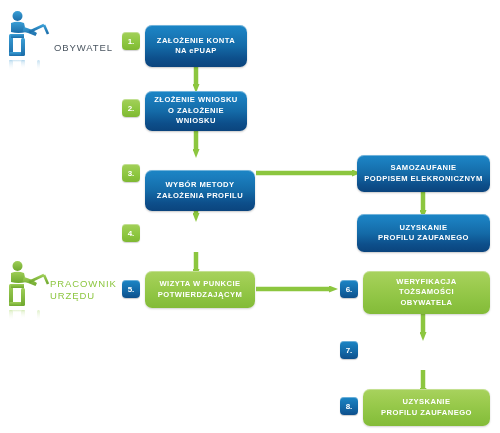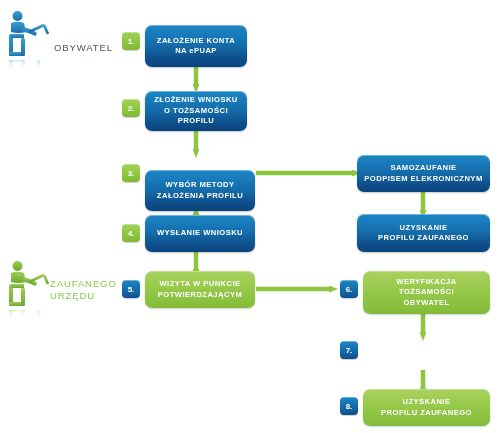--- a/index.html
+++ b/index.html
@@ -172,21 +172,21 @@
         <path d="M27 50 L42 50"></path>
       </g>
       <g fill="url(#grnRefl)">
         <rect x="5" y="52" width="4" height="11" rx="1.5"></rect>
         <rect x="17" y="52" width="4" height="9" rx="1.5"></rect>
         <rect x="33" y="52" width="3" height="11" rx="1.5"></rect>
         <rect x="5" y="52" width="16" height="3"></rect>
       </g>
     </svg>
   </div>
-  <div class="actor-label clerk" style="left:50px; top:278px;">ZAUFANEGO
+  <div class="actor-label clerk" style="left:50px; top:278px;">PRACOWNIK
 URZĘDU</div>
 
   <svg class="arrow" style="left:0; top:0;" width="500" height="433">
     <defs>
       <marker id="ahD" markerWidth="9" markerHeight="7" refX="1" refY="3.5" orient="auto" markerUnits="userSpaceOnUse">
         <polygon points="0,0 9,3.5 0,7" fill="#8cc63f"></polygon>
       </marker>
     </defs>
     <g stroke="#8cc63f" stroke-width="4.5" fill="none" marker-end="url(#ahD)">
 
@@ -209,42 +209,41 @@
       <line x1="256" y1="289" x2="330" y2="289"></line>
     </g>
   </svg>
 
   <div class="badge green" style="left:122px; top:32px;">1.</div>
   <div class="node blue" style="left:145px; top:25px; width:102px; height:42px;">ZAŁOŻENIE KONTA
 NA ePUAP</div>
 
   <div class="badge green" style="left:122px; top:99px;">2.</div>
   <div class="node blue" style="left:145px; top:91px; width:102px; height:40px;">ZŁOŻENIE WNIOSKU
-O TOŻSAMOŚCI PROFILU</div>
+O ZAŁOŻENIE WNIOSKU</div>
 
   <div class="badge green" style="left:122px; top:164px;">3.</div>
   <div class="node blue" style="left:145px; top:170px; width:110px; height:41px;">WYBÓR METODY
 ZAŁOŻENIA PROFILU</div>
 
   <div class="badge green" style="left:122px; top:224px;">4.</div>
-  <div class="node blue" style="left:145px; top:215px; width:110px; height:37px;">WYSŁANIE WNIOSKU</div>
 
   <div class="badge blue" style="left:122px; top:280px;">5.</div>
   <div class="node blue" style="left:357px; top:155px; width:133px; height:37px;">SAMOZAUFANIE
 PODPISEM ELEKRONICZNYM</div>
 
   <div class="node green" style="left:145px; top:271px; width:110px; height:37px;">WIZYTA W PUNKCIE
 POTWIERDZAJĄCYM</div>
 
   <div class="node blue" style="left:357px; top:214px; width:133px; height:38px;">UZYSKANIE
 PROFILU ZAUFANEGO</div>
 
   <div class="badge blue" style="left:340px; top:280px;">6.</div>
   <div class="node green" style="left:363px; top:271px; width:127px; height:43px;">WERYFIKACJA TOŻSAMOŚCI
-OBYWATEL</div>
+OBYWATELA</div>
 
   <div class="badge blue" style="left:340px; top:341px;">7.</div>
 
   <div class="badge blue" style="left:340px; top:397px;">8.</div>
   <div class="node green" style="left:363px; top:389px; width:127px; height:37px;">UZYSKANIE
 PROFILU ZAUFANEGO</div>
 
 </div>
 
 </body></html>

